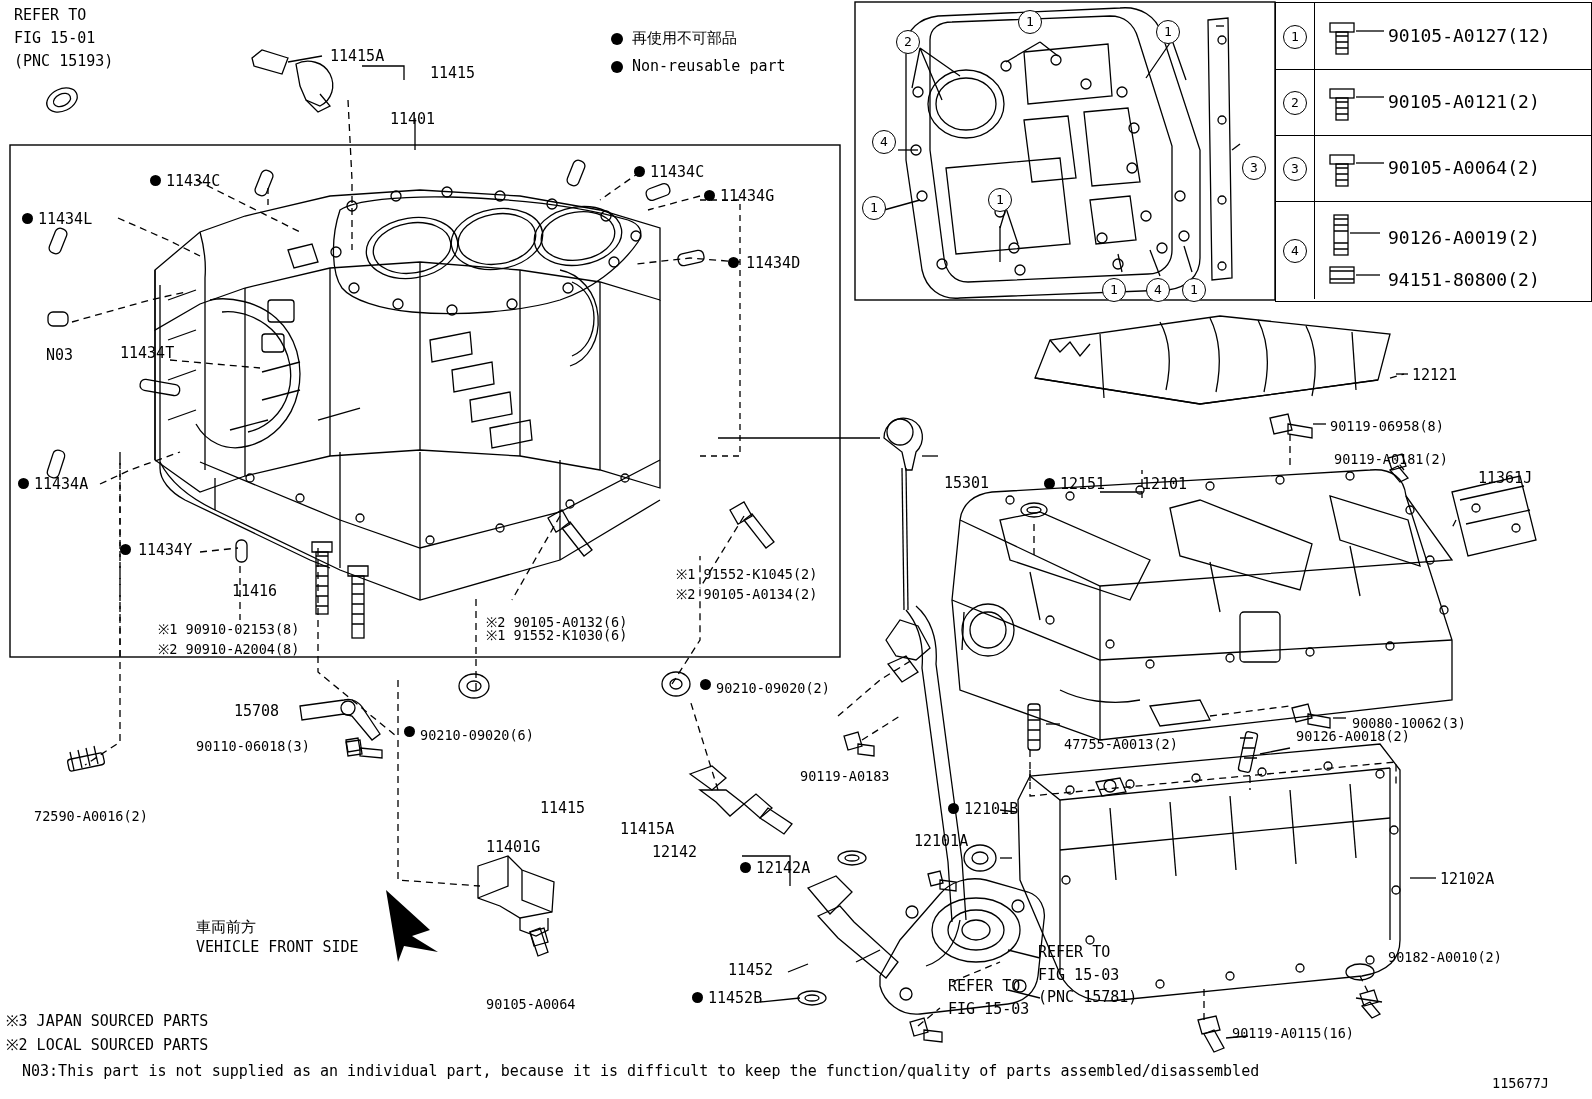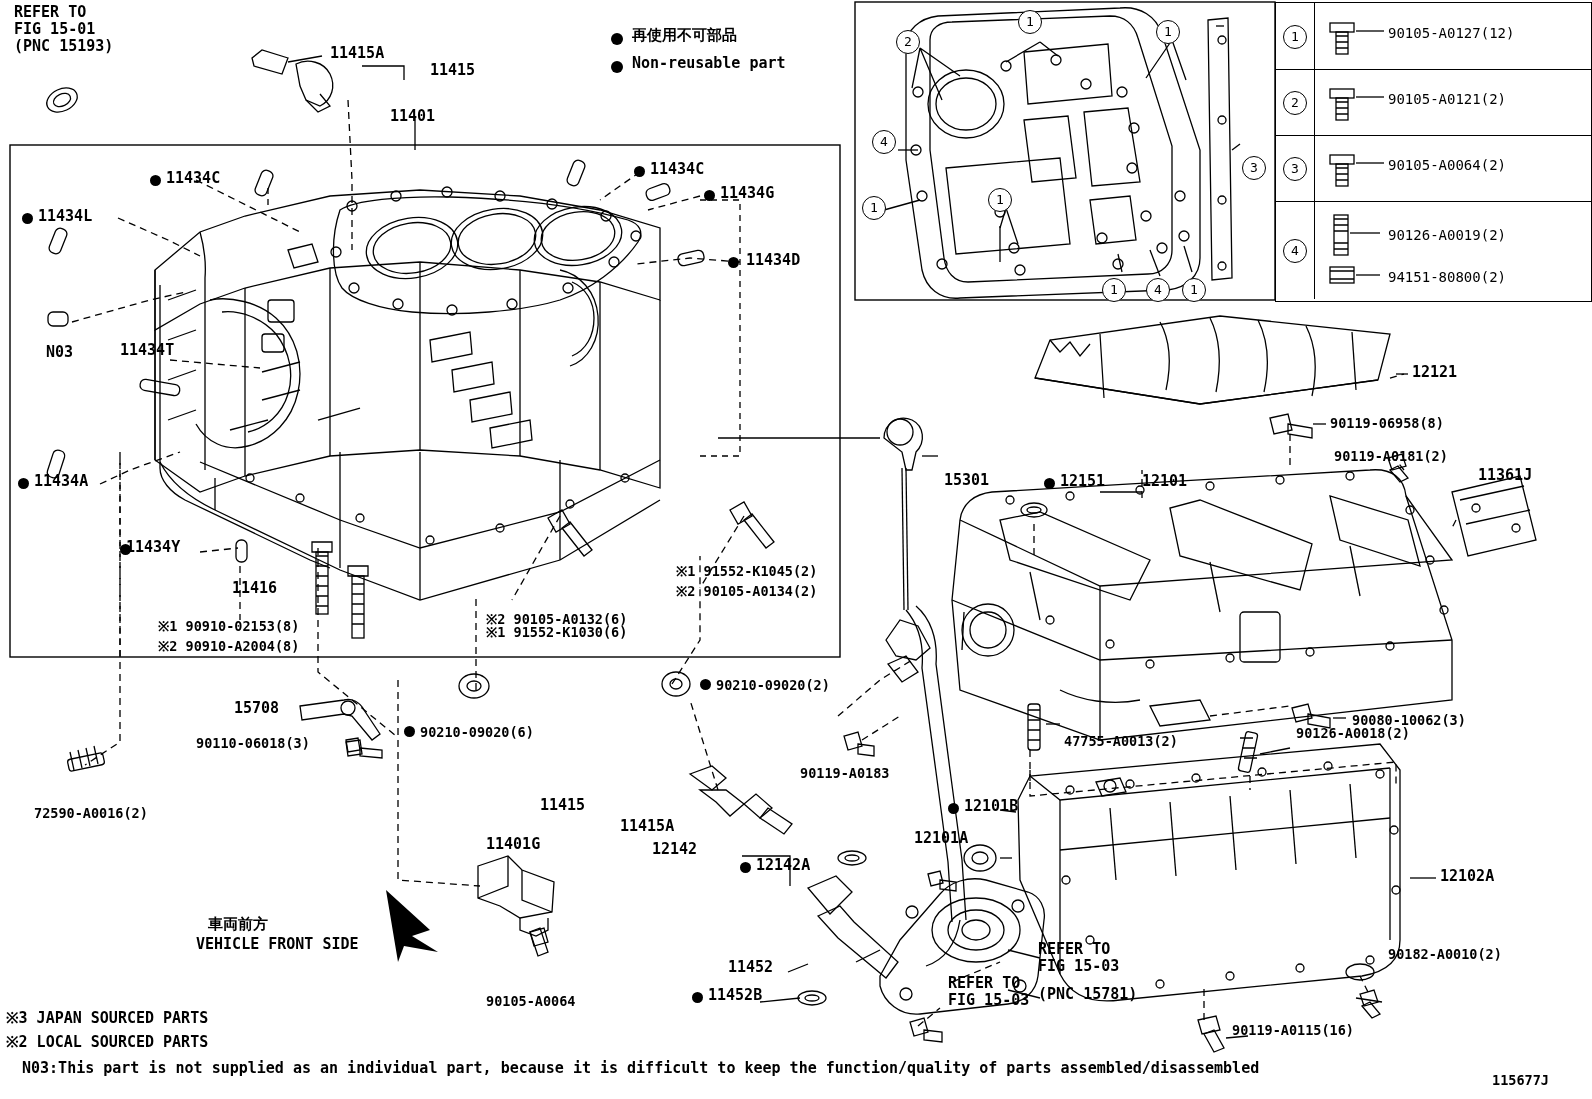--- a/index.html
+++ b/index.html
@@ -1,28 +1,28 @@
 <!DOCTYPE html>
 <html><head>
 <meta charset="utf-8">
 <style>
   html,body{margin:0;padding:0;background:#fff;}
   body{width:1592px;height:1099px;position:relative;overflow:hidden;
        font-family:"DejaVu Sans Mono","Liberation Mono",monospace;color:#000;}
-  .lbl{position:absolute;white-space:pre;font-size:15px;line-height:17px;font-weight:bold;}
+  .lbl{position:absolute;white-space:pre;font-size:15px;line-height:23px;}
   .lbl.sm{font-size:13.5px;}
   .bullet{position:absolute;width:11px;height:11px;border-radius:50%;background:#000;}
   svg{position:absolute;left:0;top:0;width:1592px;height:1099px;overflow:visible;}
   .circnum{position:absolute;width:22px;height:22px;border:1.3px solid #000;border-radius:50%;
            font-size:13px;line-height:22px;text-align:center;background:#fff;}
   .legend-dot{position:absolute;width:12px;height:12px;border-radius:50%;background:#000;}
   #boltTable{position:absolute;left:1275px;top:2px;width:315px;height:298px;border:1.4px solid #000;}
   #boltTable .row{position:absolute;left:0;width:315px;border-bottom:1.3px solid #000;}
   #boltTable .numcell{position:absolute;left:0;top:0;width:38px;height:100%;border-right:1.3px solid #000;}
-  .pnum{position:absolute;font-size:14px;white-space:pre;}
+  .pnum{position:absolute;font-size:18px;white-space:pre;}
 </style>
 </head>
 <body>
 
 <svg viewBox="0 0 1592 1099">
   <g fill="none" stroke="#000" stroke-width="1.3">
 
     <rect x="10" y="145" width="830" height="512" stroke-width="1.4"></rect>
 
     <rect x="855" y="2" width="420" height="298" stroke-width="1.4"></rect>
@@ -481,21 +481,21 @@
 <div class="bullet" style="left:22px;top:213px;"></div>
 <div class="lbl" style="left:38px;top:208px;">11434L</div>
 
 <div class="lbl" style="left:46px;top:344px;text-align:right;">N03</div>
 <div class="lbl" style="left:120px;top:342px;">11434T</div>
 
 <div class="bullet" style="left:18px;top:478px;"></div>
 <div class="lbl" style="left:34px;top:473px;">11434A</div>
 
 <div class="bullet" style="left:120px;top:544px;"></div>
-<div class="lbl" style="left:126px;top:539px;">11434Y</div>
+<div class="lbl" style="left:138px;top:539px;">11434Y</div>
 
 <div class="lbl" style="left:232px;top:580px;">11416</div>
 
 <div class="lbl sm" style="left:158px;top:618px;">※1 90910-02153(8)</div>
 <div class="lbl sm" style="left:158px;top:638px;">※2 90910-A2004(8)</div>
 
 <div class="lbl sm" style="left:486px;top:624px;">※1 91552-K1030(6)</div>
 <div class="lbl sm" style="left:486px;top:611px;">※2 90105-A0132(6)</div>
 
 <div class="lbl sm" style="left:676px;top:563px;">※1 91552-K1045(2)</div>
@@ -511,21 +511,21 @@
 <div class="lbl sm" style="left:716px;top:677px;">90210-09020(2)</div>
 
 <div class="lbl sm" style="left:34px;top:805px;">72590-A0016(2)</div>
 
 <div class="lbl" style="left:540px;top:797px;">11415</div>
 <div class="lbl" style="left:620px;top:818px;">11415A</div>
 
 <div class="lbl" style="left:486px;top:836px;">11401G</div>
 <div class="lbl sm" style="left:486px;top:993px;">90105-A0064</div>
 
-<div class="lbl" style="left:208px;top:916px;">車両前方</div>
+<div class="lbl" style="left:196px;top:916px;">車両前方</div>
 <div class="lbl" style="left:196px;top:936px;">VEHICLE FRONT SIDE</div>
 
 <div class="lbl" style="left:944px;top:472px;">15301</div>
 
 <div class="bullet" style="left:1044px;top:478px;"></div>
 <div class="lbl" style="left:1060px;top:473px;">12151</div>
 
 <div class="lbl" style="left:1142px;top:473px;">12101</div>
 <div class="lbl" style="left:1412px;top:364px;">12121</div>
 <div class="lbl sm" style="left:1330px;top:415px;">90119-06958(8)</div>

